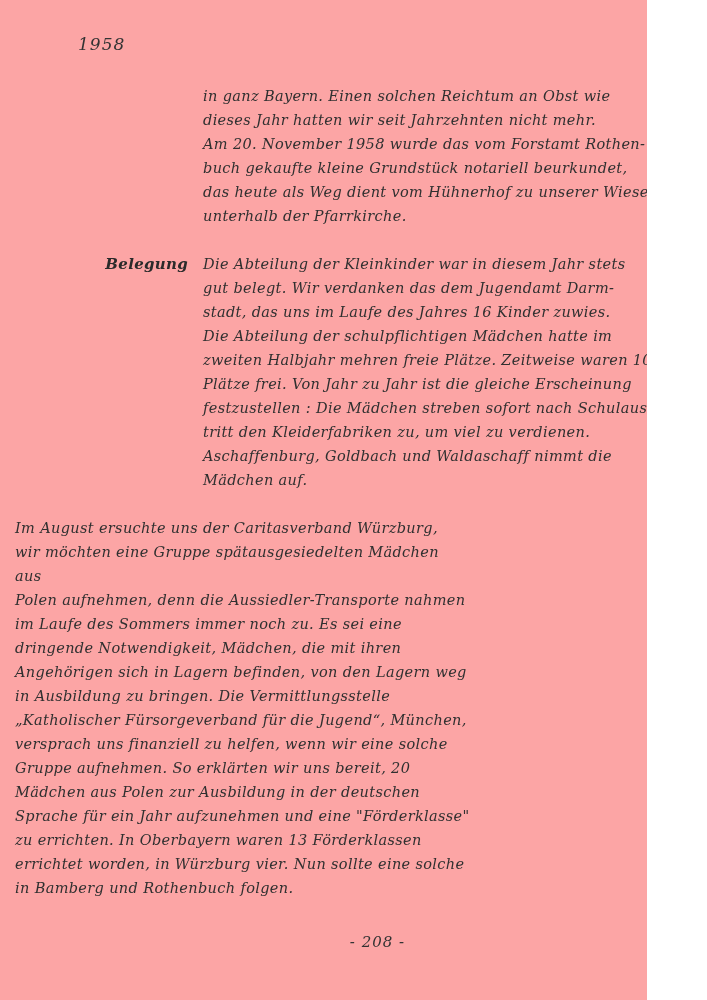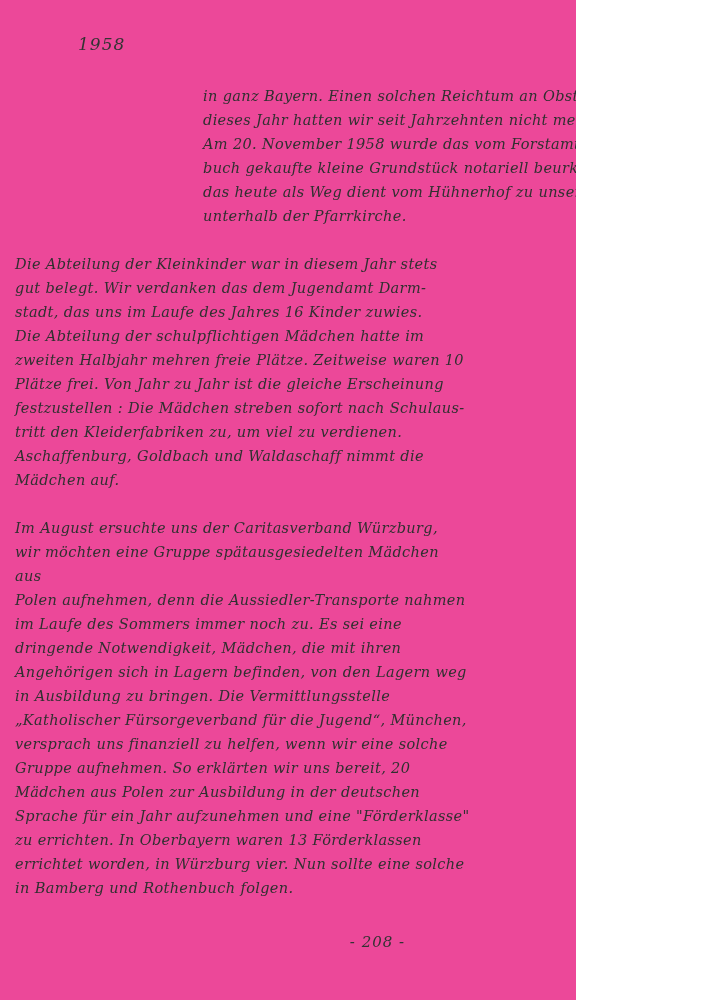--- a/index.html
+++ b/index.html
@@ -2,23 +2,23 @@
 <html><head>
   <meta charset="utf-8">
   <style>
     html, body {
       margin: 0;
       padding: 0;
       background: #ffffff;
     }
     .page {
       position: relative;
-      width: 576px;
+      width: 647px;
       height: 1000px;
-      background: #ec4899;
+      background: #fca5a5;
       overflow: hidden;
       font-family: "DejaVu Serif", serif;
       color: #2e2e2e;
     }
     .year {
       position: absolute;
       left: 78px;
       top: 34px;
       font-style: italic;
       font-size: 17px;
@@ -83,20 +83,21 @@
       <div class="margin-label"></div>
       <div class="section-text">in ganz Bayern. Einen solchen Reichtum an Obst wie
 dieses Jahr hatten wir seit Jahrzehnten nicht mehr.
 Am 20. November 1958 wurde das vom Forstamt Rothen-
 buch gekaufte kleine Grundstück notariell beurkundet,
 das heute als Weg dient vom Hühnerhof zu unserer Wiese
 unterhalb der Pfarrkirche.</div>
     </div>
 
     <div class="section">
+      <div class="margin-label">Belegung</div>
       <div class="section-text">Die Abteilung der Kleinkinder war in diesem Jahr stets
 gut belegt. Wir verdanken das dem Jugendamt Darm-
 stadt, das uns im Laufe des Jahres 16 Kinder zuwies.
 Die Abteilung der schulpflichtigen Mädchen hatte im
 zweiten Halbjahr mehren freie Plätze. Zeitweise waren 10
 Plätze frei. Von Jahr zu Jahr ist die gleiche Erscheinung
 festzustellen : Die Mädchen streben sofort nach Schulaus-
 tritt den Kleiderfabriken zu, um viel zu verdienen.
 Aschaffenburg, Goldbach und Waldaschaff nimmt die
 Mädchen auf.</div>

